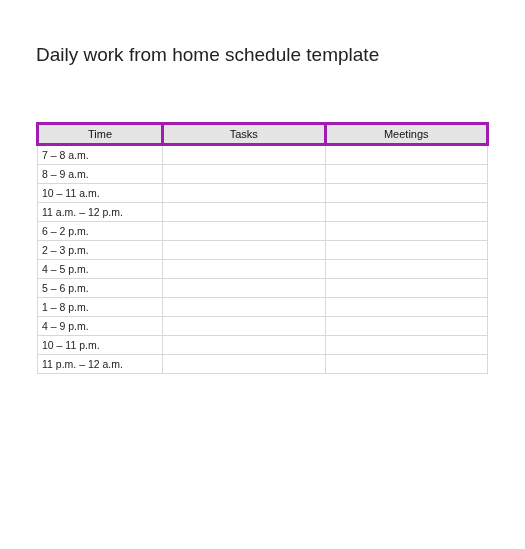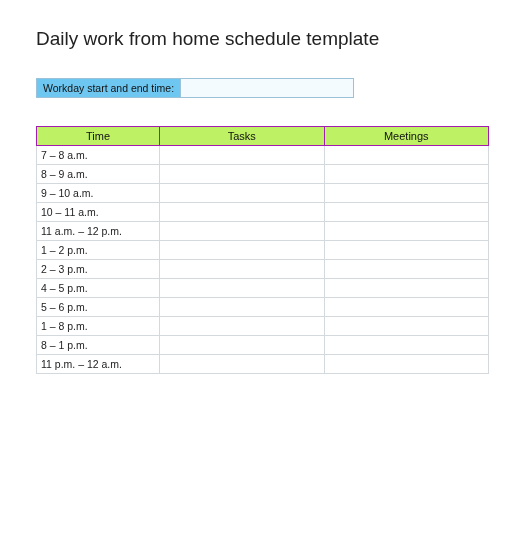--- a/index.html
+++ b/index.html
@@ -10,21 +10,21 @@
     color: #222;
     width: 525px;
   }
   .page {
     padding: 28px 36px 20px 36px;
     box-sizing: border-box;
   }
   .title {
     font-size: 19px;
     font-weight: 400;
-    margin: 0 0 28px 0;
+    margin: 16px 0 28px 0;
     color: #222;
   }
 
   
   .meta {
     border-collapse: collapse;
     margin-bottom: 28px;
   }
   .meta td {
     border: 1px solid #9cc2d9;
@@ -43,25 +43,25 @@
     width: 160px;
   }
 
   
   .sched {
     border-collapse: collapse;
     width: 100%;
     table-layout: fixed;
   }
   .sched th {
-    background: #bef264;
+    background: #e5e5e5;
     font-weight: 400;
     font-size: 11px;
     color: #111;
-    border: 1px solid #a21caf;
+    border: 3px solid #a21caf;
     padding: 3px 4px;
     text-align: center;
   }
   .sched th.col-time { width: 114px; }
   .sched td {
     border: 1px solid #d4d9dd;
     font-size: 10.5px;
     padding: 2px 4px;
     height: 14px;
     color: #222;
@@ -73,24 +73,20 @@
   }
 </style>
 </head>
 <body>
 
 <div class="page">
   <h1 class="title">Daily work from home schedule template</h1>
 
   <table class="meta">
     <tbody id="meta-body">
-        <tr>
-          <td class="label-cell">Workday start and end time:</td>
-          <td class="value-cell"></td>
-        </tr>
       </tbody>
   </table>
 
   <table class="sched">
     <thead>
       <tr>
         <th class="col-time">Time</th>
         <th>Tasks</th>
         <th>Meetings</th>
       </tr>
@@ -100,36 +96,31 @@
           <td class="time-cell">7 – 8 a.m.</td>
           <td></td>
           <td></td>
         </tr>
         <tr>
           <td class="time-cell">8 – 9 a.m.</td>
           <td></td>
           <td></td>
         </tr>
         <tr>
-          <td class="time-cell">9 – 10 a.m.</td>
-          <td></td>
-          <td></td>
-        </tr>
-        <tr>
           <td class="time-cell">10 – 11 a.m.</td>
           <td></td>
           <td></td>
         </tr>
         <tr>
           <td class="time-cell">11 a.m. – 12 p.m.</td>
           <td></td>
           <td></td>
         </tr>
         <tr>
-          <td class="time-cell">1 – 2 p.m.</td>
+          <td class="time-cell">6 – 2 p.m.</td>
           <td></td>
           <td></td>
         </tr>
         <tr>
           <td class="time-cell">2 – 3 p.m.</td>
           <td></td>
           <td></td>
         </tr>
         <tr>
           <td class="time-cell">4 – 5 p.m.</td>
@@ -140,21 +131,26 @@
           <td class="time-cell">5 – 6 p.m.</td>
           <td></td>
           <td></td>
         </tr>
         <tr>
           <td class="time-cell">1 – 8 p.m.</td>
           <td></td>
           <td></td>
         </tr>
         <tr>
-          <td class="time-cell">8 – 1 p.m.</td>
+          <td class="time-cell">4 – 9 p.m.</td>
+          <td></td>
+          <td></td>
+        </tr>
+        <tr>
+          <td class="time-cell">10 – 11 p.m.</td>
           <td></td>
           <td></td>
         </tr>
         <tr>
           <td class="time-cell">11 p.m. – 12 a.m.</td>
           <td></td>
           <td></td>
         </tr>
       </tbody>
   </table>

